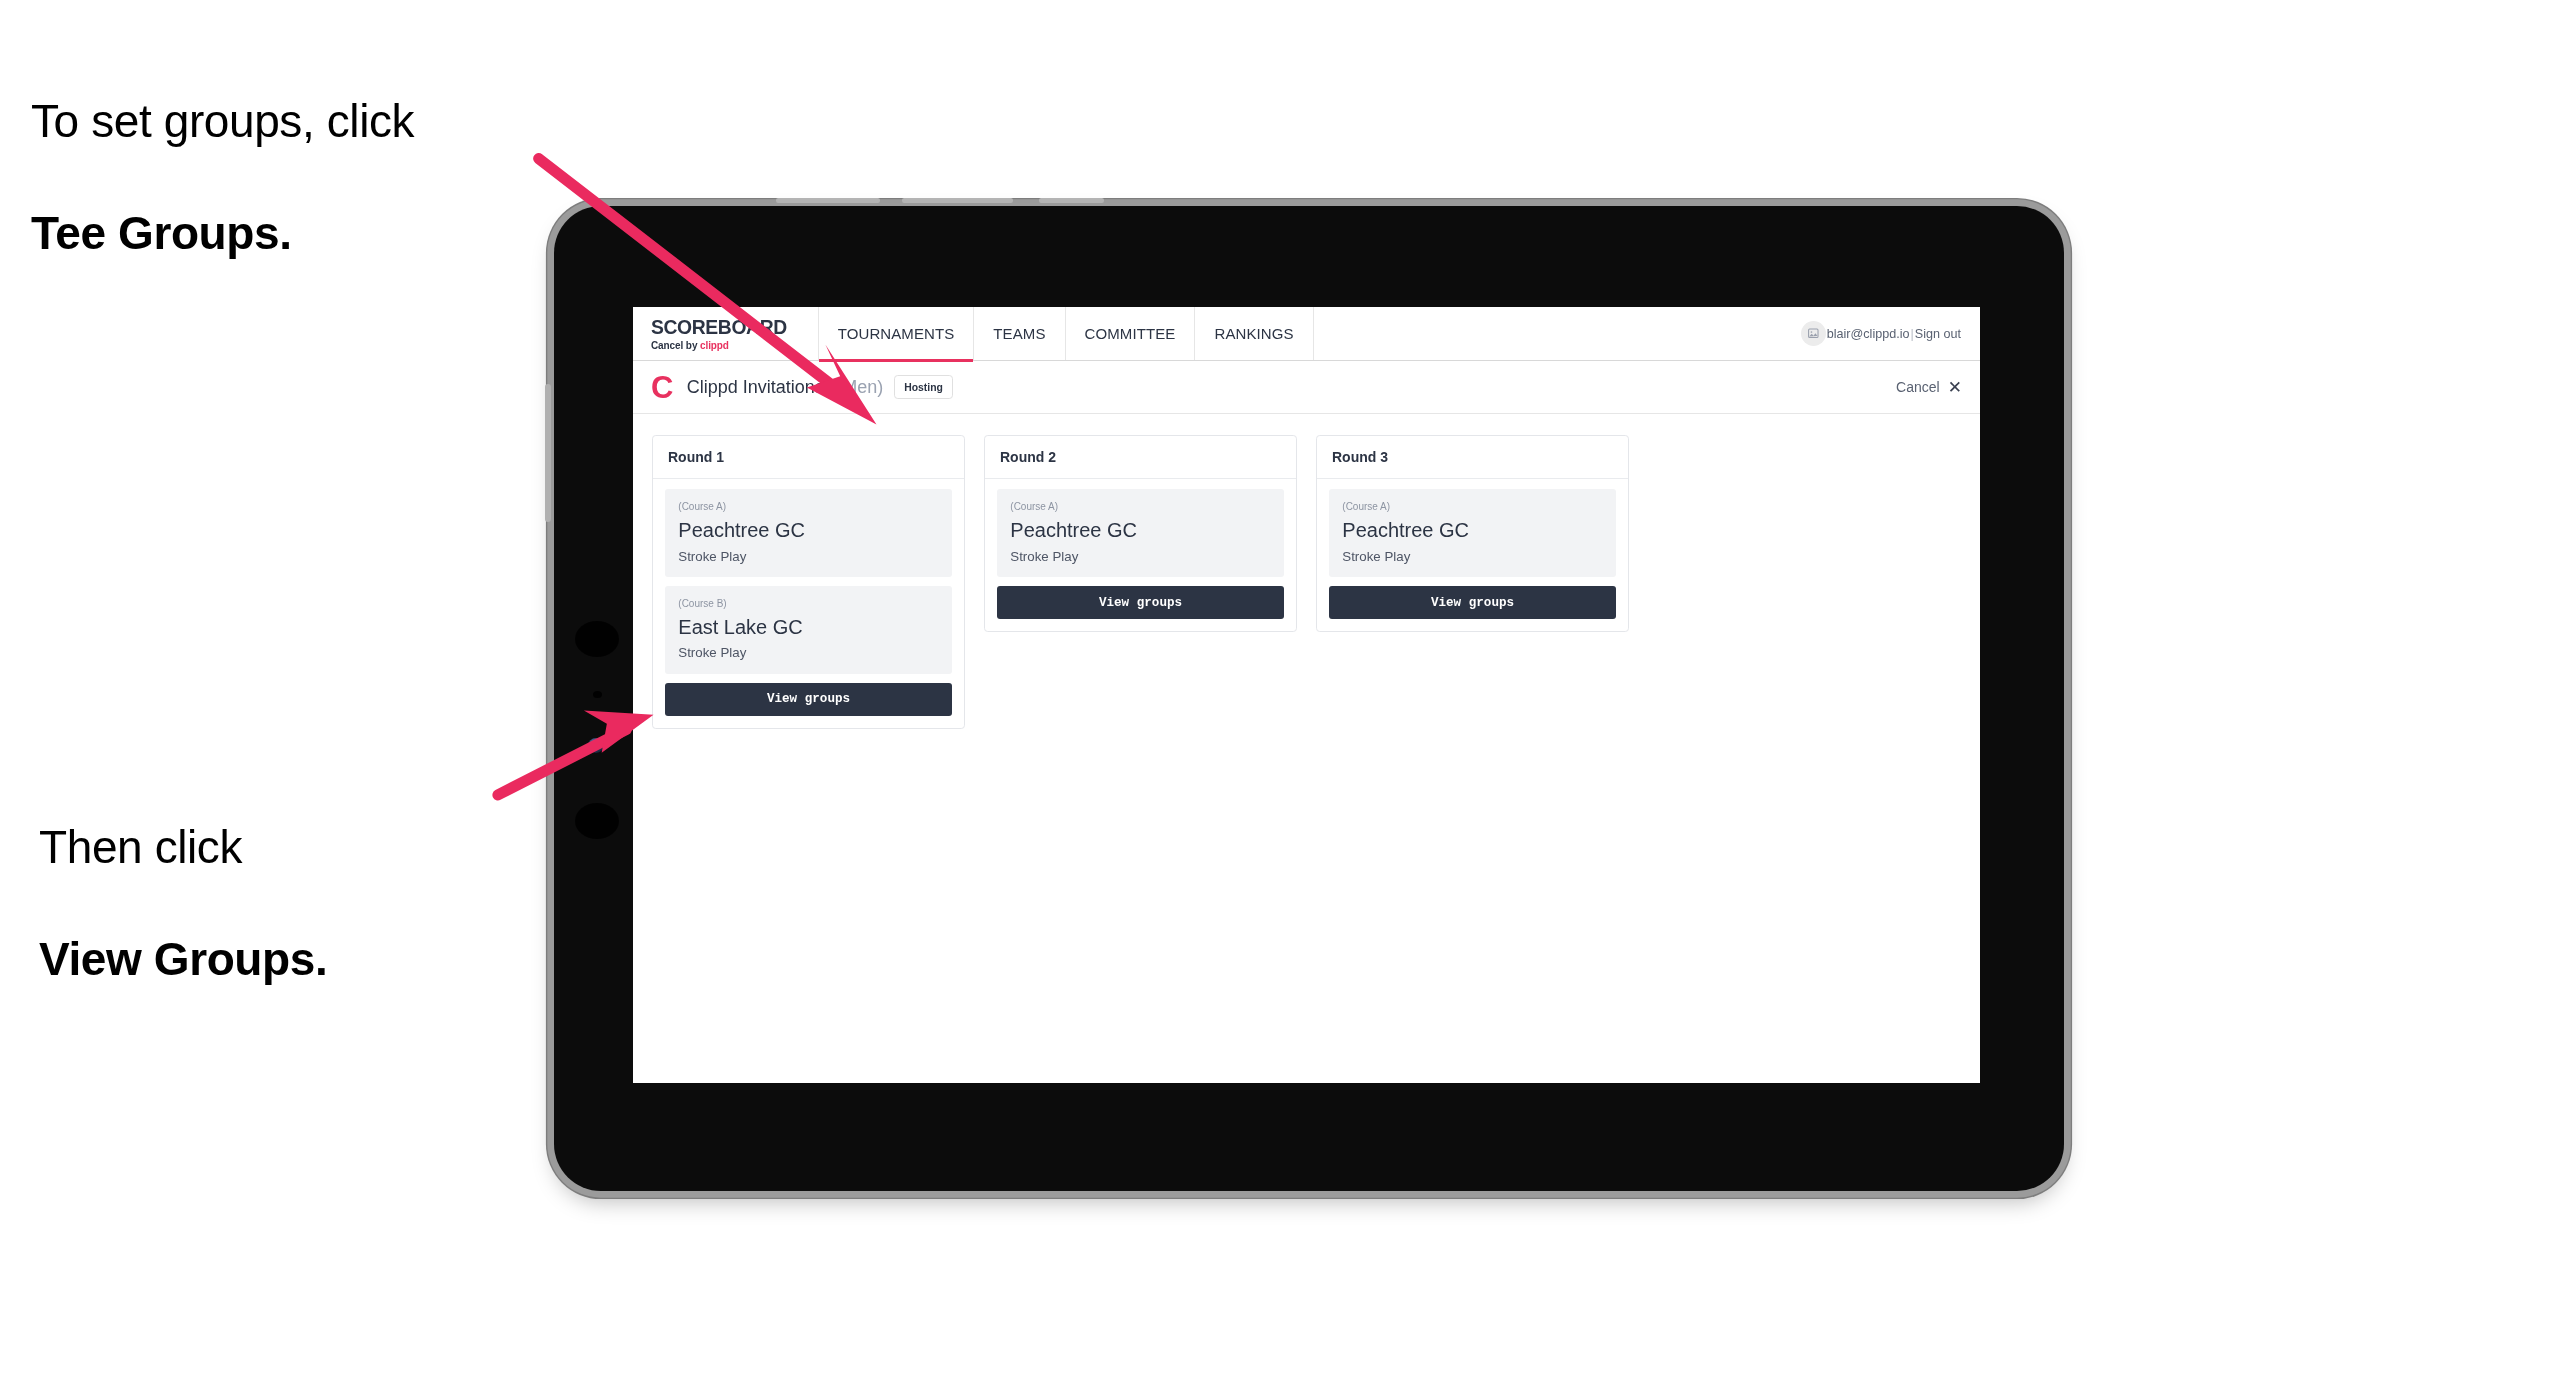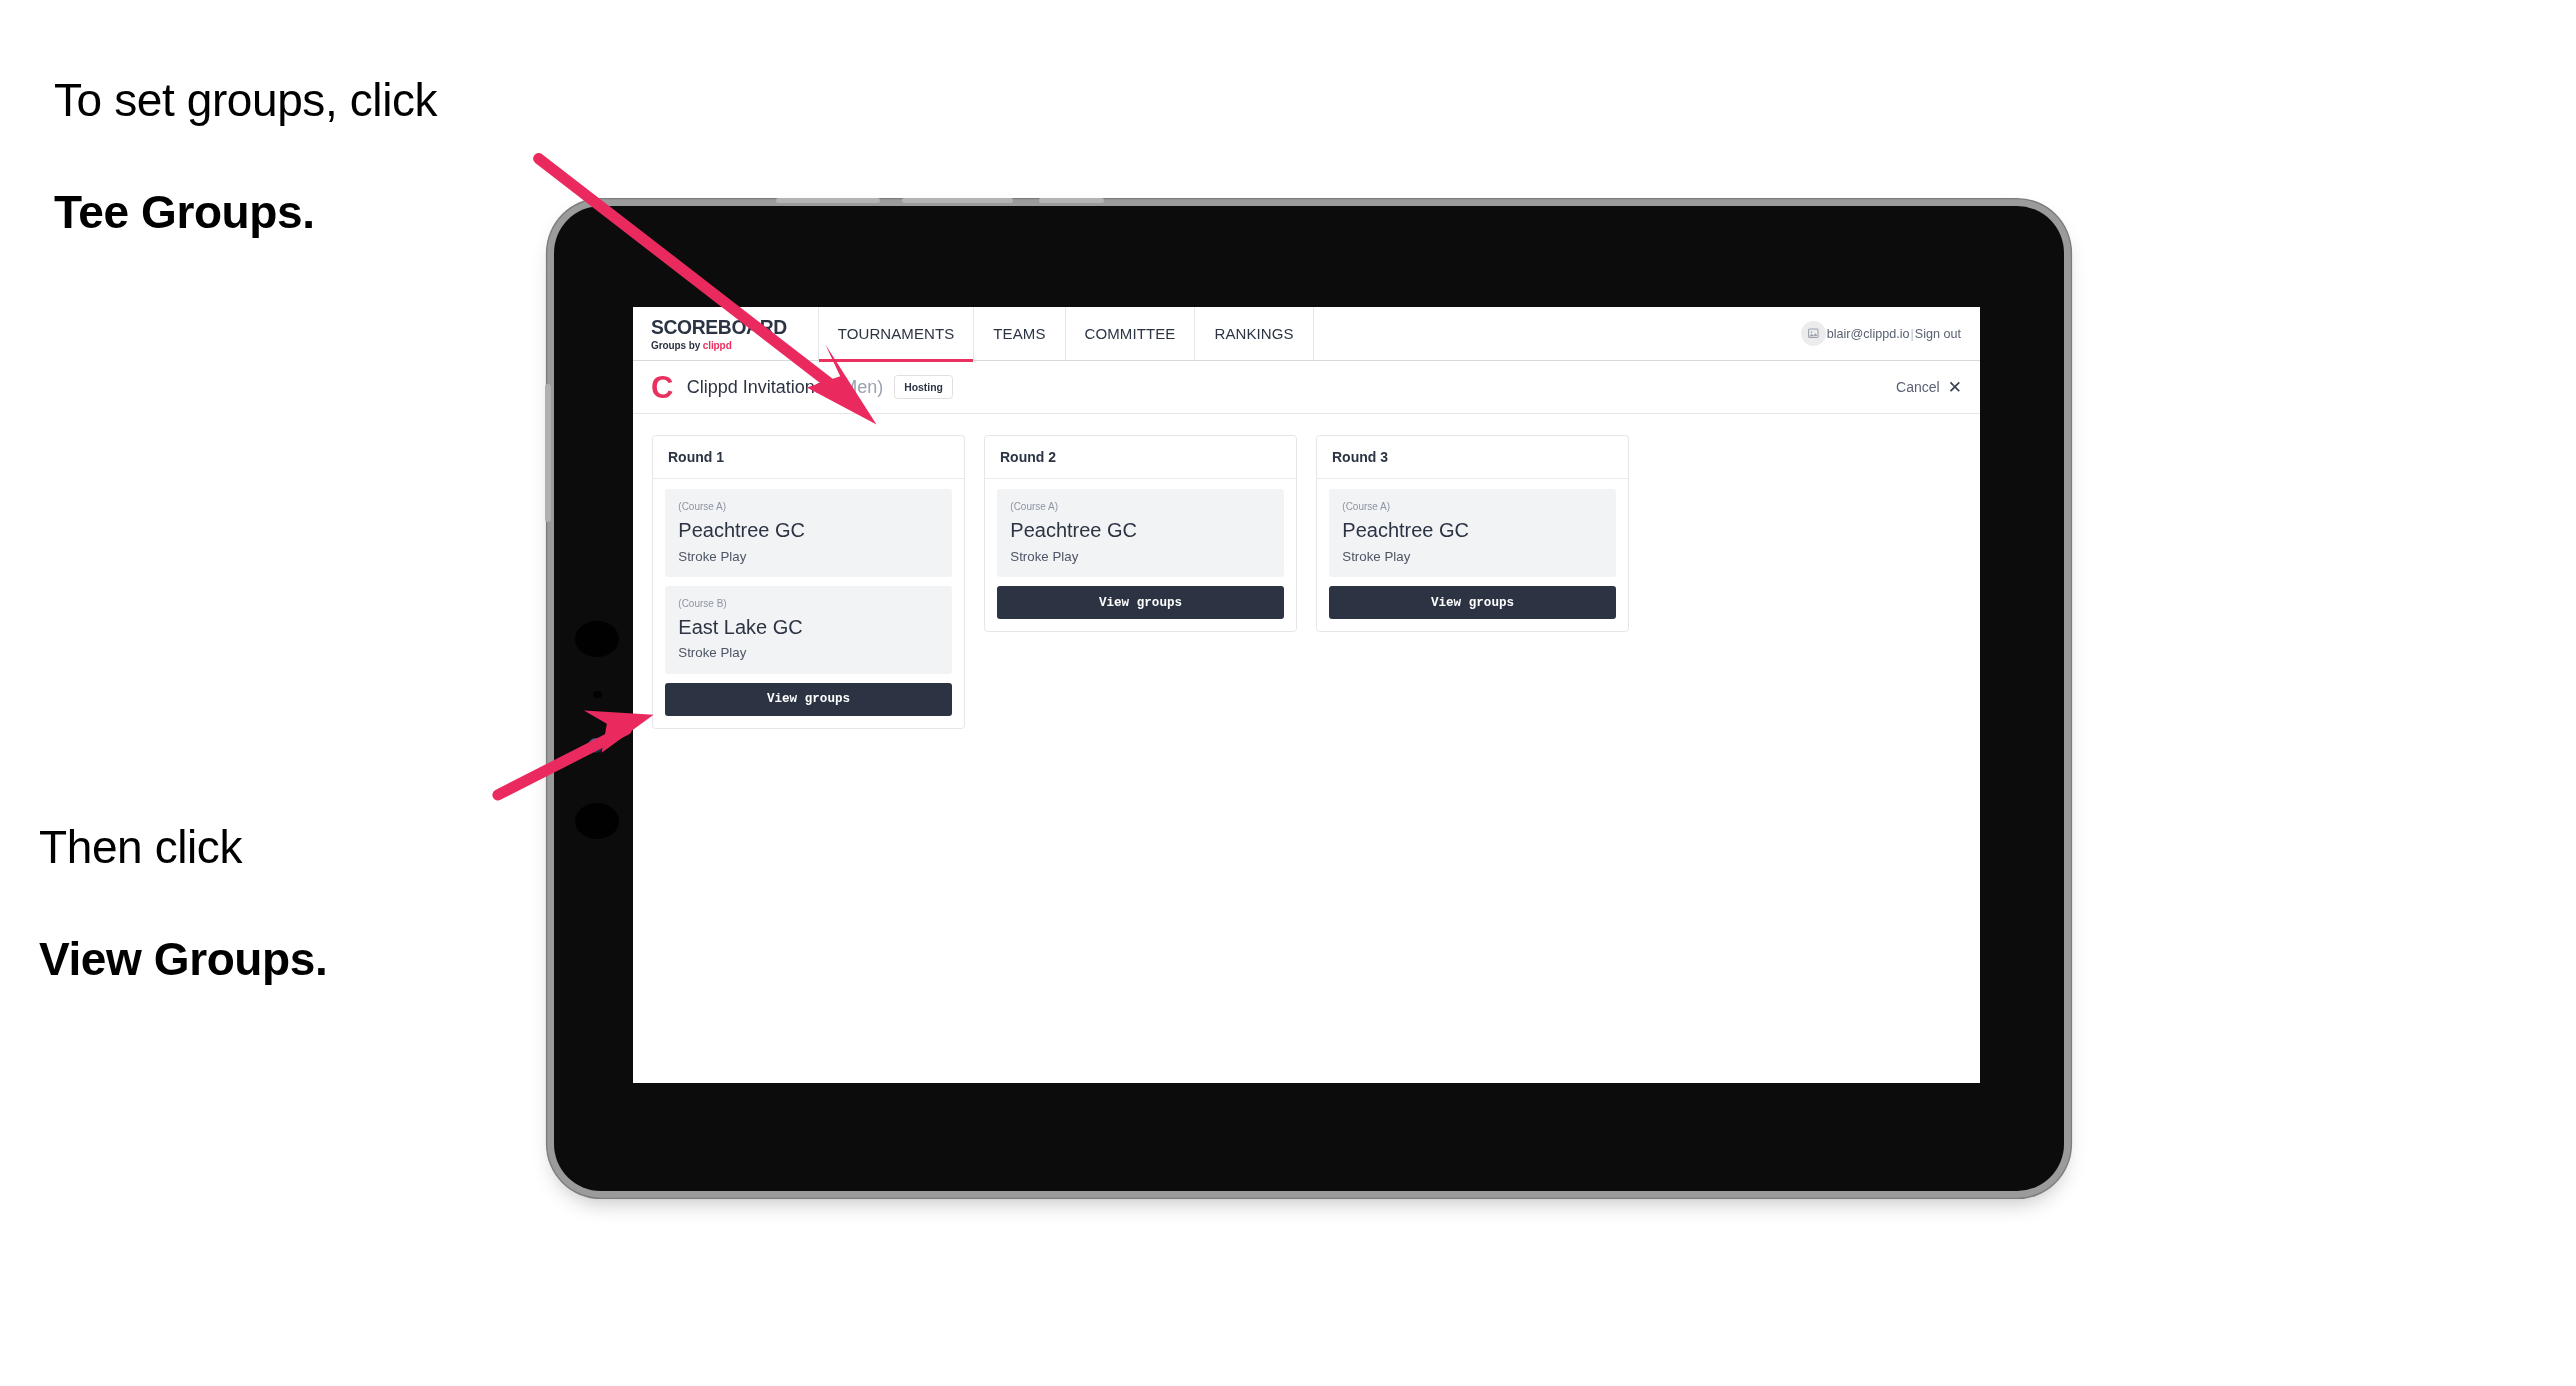--- a/index.html
+++ b/index.html
@@ -19,21 +19,21 @@
   .callout {
     position: absolute;
     color: #000000;
     font-family: "Liberation Sans", sans-serif;
     font-size: 46px;
     line-height: 1.22;
     letter-spacing: -0.4px;
     white-space: pre-line;
   }
   .callout .strong { font-weight: bold; }
-  #callout-top { left: 31px; top: 16px; margin-left: 23px; }
+  #callout-top { left: 31px; top: 37px; }
   #callout-bottom { left: 39px; top: 763px; }
 
   
   .arrow-layer {
     position: absolute;
     left: 0; top: 0;
     width: 2576px; height: 1386px;
     pointer-events: none;
   }
 
@@ -335,21 +335,21 @@
   <div class="sensor" id="sensor-dot"></div>
   <div class="sensor" id="sensor-lens"></div>
   <div class="sensor" id="sensor-cam2"></div>
 
   <div id="viewport">
 
     <div id="topnav">
 
       <div id="brand">
         <div id="brand-word">SCOREBOARD</div>
-        <div id="brand-sub"><span>Groups by </span><span class="accent">clippd</span></div>
+        <div id="brand-sub"><span>Cancel by </span><span class="accent">clippd</span></div>
       </div>
 
       <div class="nav-link active">TOURNAMENTS</div>
       <div class="nav-link">TEAMS</div>
       <div class="nav-link">COMMITTEE</div>
       <div class="nav-link">RANKINGS</div>
 
       <div id="nav-spacer"></div>
 
       <div id="account">

